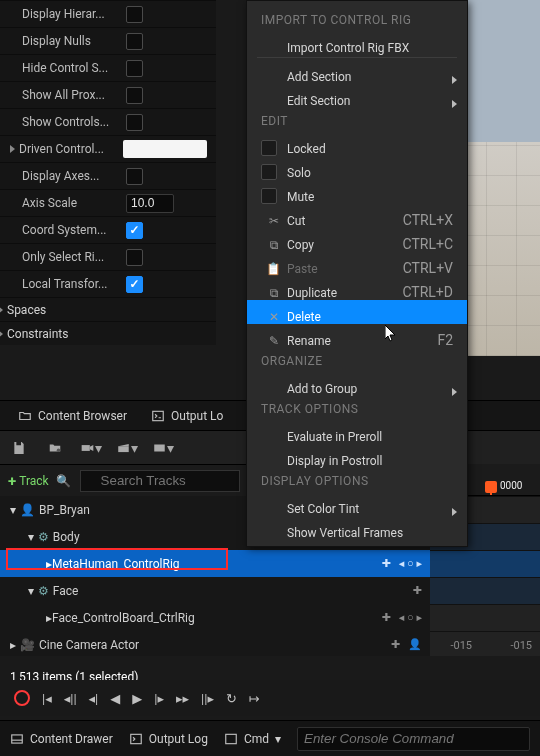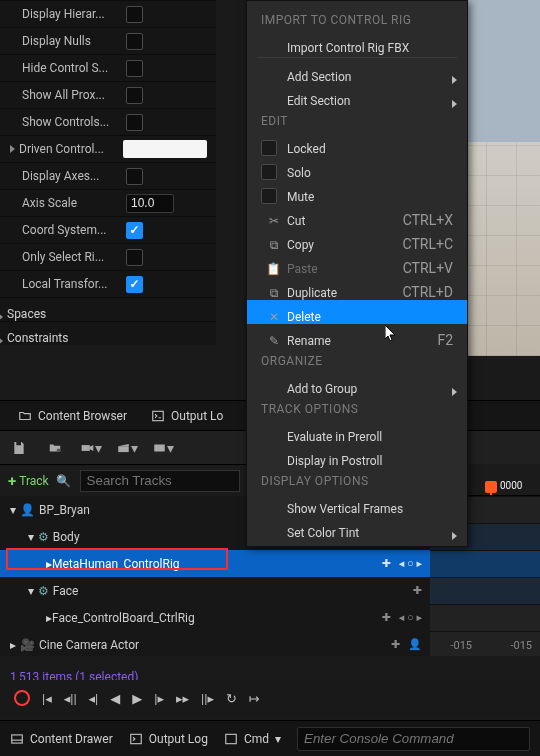--- a/index.html
+++ b/index.html
@@ -11,42 +11,42 @@
   .details{position:absolute;top:0;left:0;width:216px;background:#151515;padding-top:0}
   .row{display:flex;align-items:center;height:27px;border-top:1px solid #0c0c0c;padding-left:22px}
   .row .lbl{flex:0 0 96px;white-space:nowrap;overflow:hidden;text-overflow:ellipsis;color:#bdbdbd}
   .row .ctrl{flex:1;padding-left:8px;display:flex;align-items:center}
   .chk{width:17px;height:17px;border:1px solid #4a4a4a;border-radius:2px;background:#0d0d0d;display:inline-flex;align-items:center;justify-content:center;color:#fff;font-weight:bold}
   .chk.on{background:#1a8dff;border-color:#1a8dff}
   .chk.on::after{content:"✓";font-size:12px;line-height:1}
   .txt{background:#0b0b0b;border:1px solid #3a3a3a;border-radius:2px;color:#e6e6e6;height:19px;width:48px;padding:5px 4px;font-size:12px}
   .colorwell{width:84px;height:18px;background:#f5f5f5;border-radius:2px}
   .caret{display:inline-block;width:0;height:0;border-top:4px solid transparent;border-bottom:4px solid transparent;border-left:5px solid #888;margin-right:4px;margin-left:-12px}
-  .section{height:24px;display:flex;align-items:flex-end;padding-left:10px;border-top:1px solid #0c0c0c;color:#d2d2d2}
+  .section{height:24px;display:flex;align-items:center;padding-left:10px;border-top:1px solid #0c0c0c;color:#d2d2d2}
   
   .lowtabs{position:absolute;top:400px;left:0;right:0;height:30px;background:#151515;display:flex;align-items:center;padding-left:6px;gap:0;border-top:1px solid #000}
   .lowtab{display:flex;align-items:center;gap:6px;padding:0 12px;height:30px;color:#cfcfcf}
   
   .seqbar{position:absolute;top:430px;left:0;right:0;height:34px;background:#202020;display:flex;align-items:center;gap:14px;padding:0 8px;border-top:1px solid #000}
   .iconbtn{width:22px;height:22px;color:#a8a8a8;font-size:14px;display:inline-flex;align-items:center;justify-content:center}
   .trackbar{position:absolute;top:464px;left:0;right:0;height:32px;background:#1b1b1b;display:flex;align-items:center;padding:0 8px;gap:8px;border-top:1px solid #000}
   .addtrack{display:flex;align-items:center;gap:3px;color:#79d86a}
-  .search{flex:1;max-width:160px;height:22px;background:#0e0e0e;border:1px solid #333;border-radius:0;color:#777;padding:0 6px}
+  .search{flex:1;max-width:160px;height:22px;background:#0e0e0e;border:1px solid #333;border-radius:0;color:#777;padding:0 20px}
   .tracks{position:absolute;top:496px;left:0;width:430px;bottom:100px;background:#171717}
   .timeline{position:absolute;top:464px;left:430px;right:0;bottom:100px;background:#222}
   .timeline .head{height:32px;background:#1b1b1b;border-bottom:1px solid #000;position:relative}
   .timeline .cursor{position:absolute;top:17px;bottom:0;left:60px;width:2px;background:#ff5a1f}
   .timeline .cursor::before{content:"";position:absolute;top:0;left:-5px;width:12px;height:12px;background:#ff5a1f;border-radius:2px}
   .timeline .cursor .num{position:absolute;top:-1px;left:10px;font-size:10px;color:#eee}
   .trow{display:flex;align-items:center;height:27px;padding-left:10px;color:#cfcfcf}
   .trow .ticons{margin-left:auto;display:flex;gap:8px;padding-right:8px;color:#8a8a8a;font-size:11px}
   .trow.sel{background:#0a63c4;color:#fff}
   .trow.sel .ticons{color:#cfe4ff}
   .redbox{position:absolute;border:2px solid #ff2b2b;pointer-events:none}
-  .items{position:absolute;left:10px;bottom:72px;color:#8b5cf6}
+  .items{position:absolute;left:10px;bottom:72px;color:#ffffff}
   .transport{position:absolute;left:0;right:0;bottom:40px;height:36px;background:#191919;display:flex;align-items:center;gap:12px;padding:0 14px;color:#bfbfbf;font-size:13px}
   .rec{width:16px;height:16px;border-radius:50%;border:2px solid #ff3a3a}
   .statusbar{position:absolute;left:0;right:0;bottom:0;height:36px;background:#141414;display:flex;align-items:center;gap:16px;padding:0 10px;border-top:1px solid #000}
   .statusbtn{display:flex;align-items:center;gap:6px;color:#cfcfcf}
   .console{flex:1;height:24px;background:#0b0b0b;border:1px solid #2f2f2f;border-radius:2px;color:#777;padding:0 6px;font-style:italic}
   
   .menu{position:absolute;top:0;left:246px;width:222px;background:#2b2b2b;border:1px solid #111;box-shadow:2px 2px 8px rgba(0,0,0,.6);padding:6px 0}
   .mhdr{font-size:12px;letter-spacing:.5px;color:#7b7b7b;padding:6px 14px 4px}
   .msep{height:1px;background:#3d3d3d;margin:2px 10px}
   .mi{display:flex;align-items:flex-end;height:24px;padding:0 14px 0 14px;color:#d6d6d6;position:relative}
@@ -349,27 +349,27 @@
   <div class="mhdr">TRACK OPTIONS</div>
   <div class="mi">
       <span class="mic"></span>
       <span class="mlbl">Evaluate in Preroll</span>
     </div>
   <div class="mi">
       <span class="mic"></span>
       <span class="mlbl">Display in Postroll</span>
     </div>
   <div class="mhdr">DISPLAY OPTIONS</div>
+  <div class="mi sub">
+      <span class="mic"></span>
+      <span class="mlbl">Set Color Tint</span>
+    </div>
   <div class="mi">
       <span class="mic"></span>
       <span class="mlbl">Show Vertical Frames</span>
-    </div>
-  <div class="mi sub">
-      <span class="mic"></span>
-      <span class="mlbl">Set Color Tint</span>
     </div>
 </div>
 
 <div class="cursorimg">
   <svg width="12" height="18" viewBox="0 0 12 18">
       <path d="M0 0v14l3-3 2 5 2-1-2-5h5z" fill="#fff" stroke="#000"></path>
     </svg>
 </div>
 
 </body></html>

